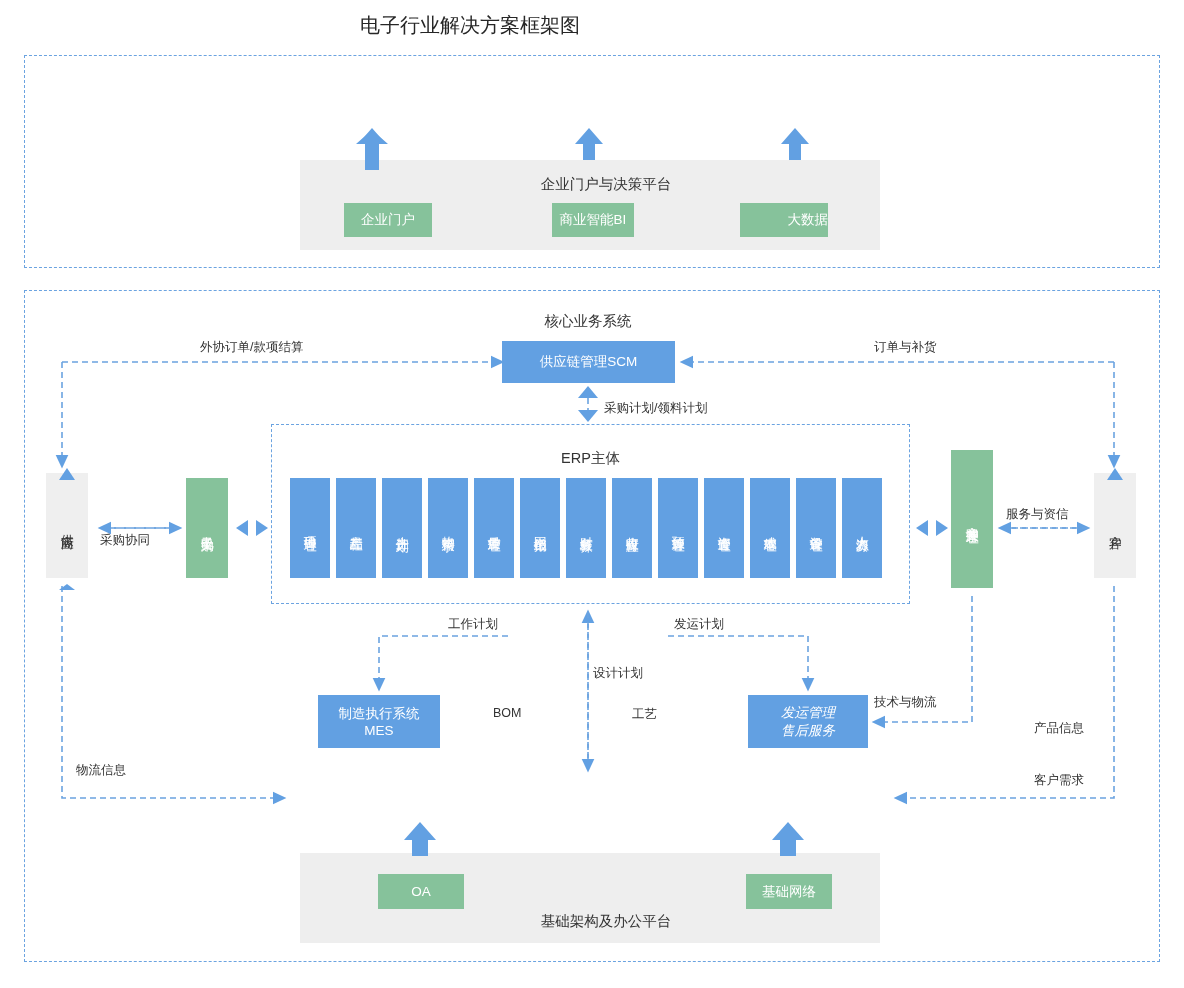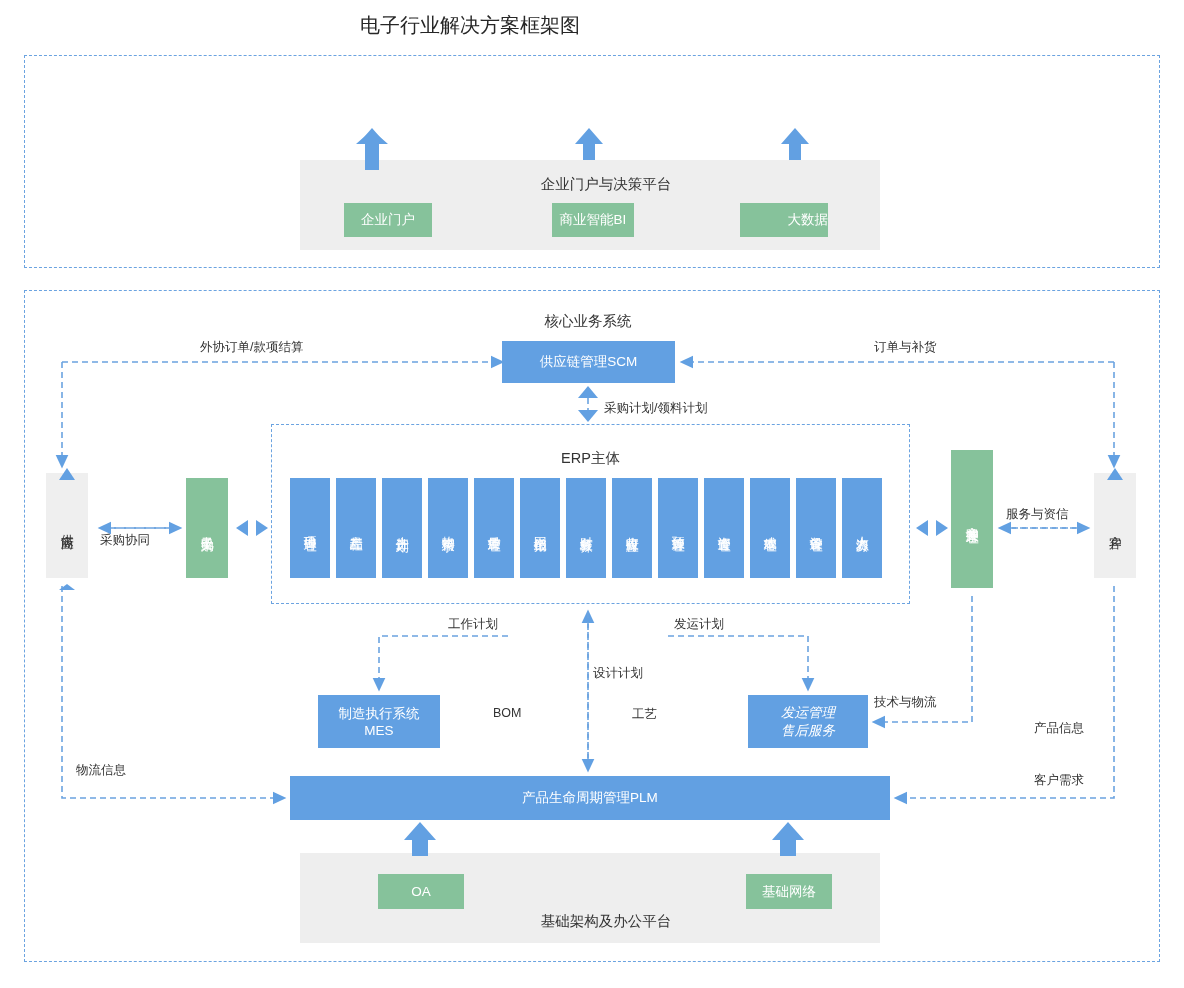--- a/index.html
+++ b/index.html
@@ -129,23 +129,20 @@
 
   <div class="abs bluebox ctr" style="left:318px;top:695px;width:122px;height:53px;flex-direction:column;">
     <span class="nodelbl">制造执行系统</span>
     <span class="nodelbl">MES</span>
   </div>
   <div class="abs bluebox ctr" style="left:748px;top:695px;width:120px;height:53px;flex-direction:column;font-style:italic;">
     <span class="nodelbl">发运管理</span>
     <span class="nodelbl">售后服务</span>
   </div>
 
-  <div class="abs bluebox ctr" style="left:290px;top:776px;width:600px;height:44px;">
-    <span class="nodelbl">产品生命周期管理PLM</span>
-  </div>
 
   <div class="abs gray-band" style="left:300px;top:853px;width:580px;height:90px;">
     <div class="abs ctr" style="left:16px;top:58px;width:580px;height:20px;">
       <span class="band-label">基础架构及办公平台</span>
     </div>
   </div>
   <div class="abs greenbox ctr" style="left:378px;top:874px;width:86px;height:35px;">
     <span>OA</span>
   </div>
   <div class="abs greenbox ctr" style="left:746px;top:874px;width:86px;height:35px;">

